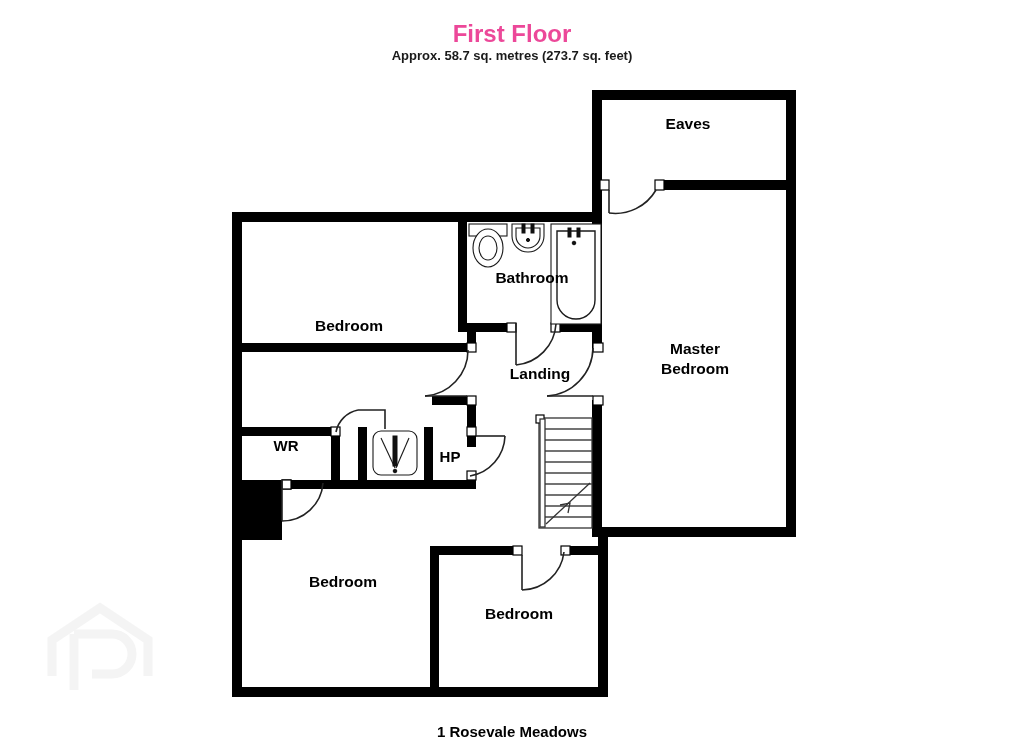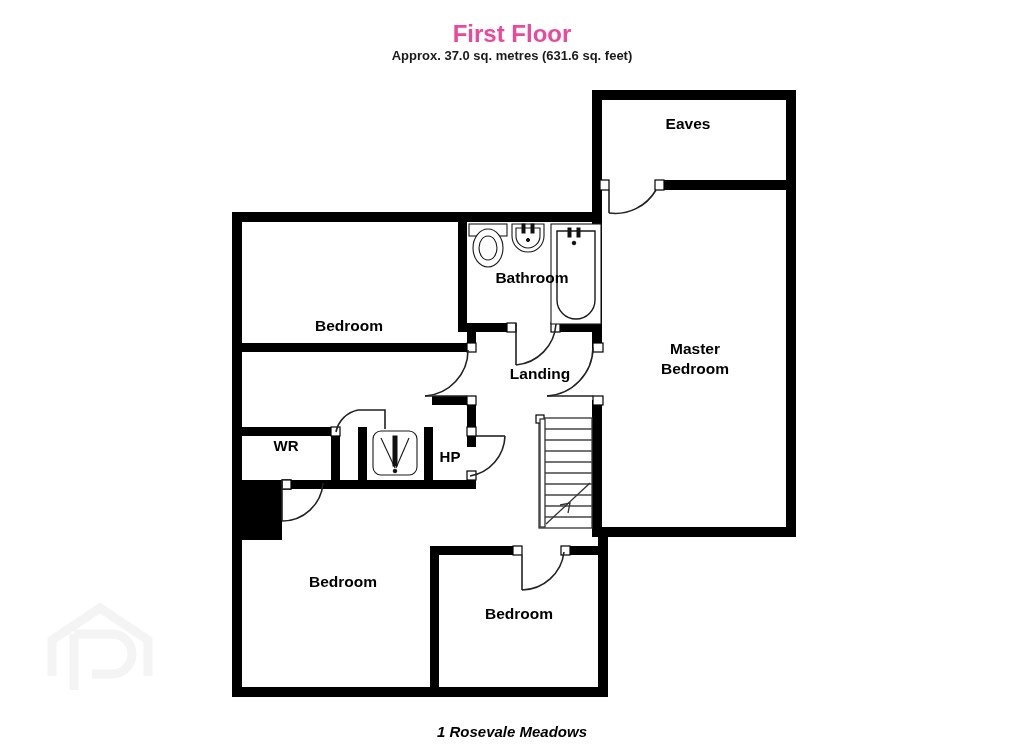--- a/index.html
+++ b/index.html
@@ -40,21 +40,20 @@
     color: #1a1a1a;
   }
   .caption-bottom {
     position: absolute;
     left: 0; top: 723px;
     width: 1024px;
     text-align: center;
     font-size: 15px;
     font-weight: bold;
     color: #000000;
-    font-style: italic;
   }
   svg { display: block; }
   .wall { fill: #000000; }
   .fill-black { fill: #000000; }
   .fixture {
     fill: #ffffff;
     stroke: #1a1a1a;
     stroke-width: 1.4;
   }
   .fixture-thin {
@@ -114,21 +113,21 @@
     stroke: #f4f4f4;
     stroke-width: 9;
   }
 </style>
 </head>
 <body>
 
 <div id="plan-root">
 
   <div class="title-main">First Floor</div>
-  <div class="title-sub">Approx.  37.0 sq. metres (631.6 sq. feet)</div>
+  <div class="title-sub">Approx.  58.7 sq. metres (273.7 sq. feet)</div>
 
   <svg width="1024" height="745" viewBox="0 0 1024 745">
 
     <g opacity="1">
       <path class="watermark" d="M 52 676 L 52 640 L 100 608 L 148 640 L 148 676"></path>
       <path class="watermark" d="M 74 690 L 74 634"></path>
       <path class="watermark" d="M 74 634 L 112 634 A 20 20 0 0 1 112 674 L 92 674"></path>
     </g>
 
     <g class="wall">

